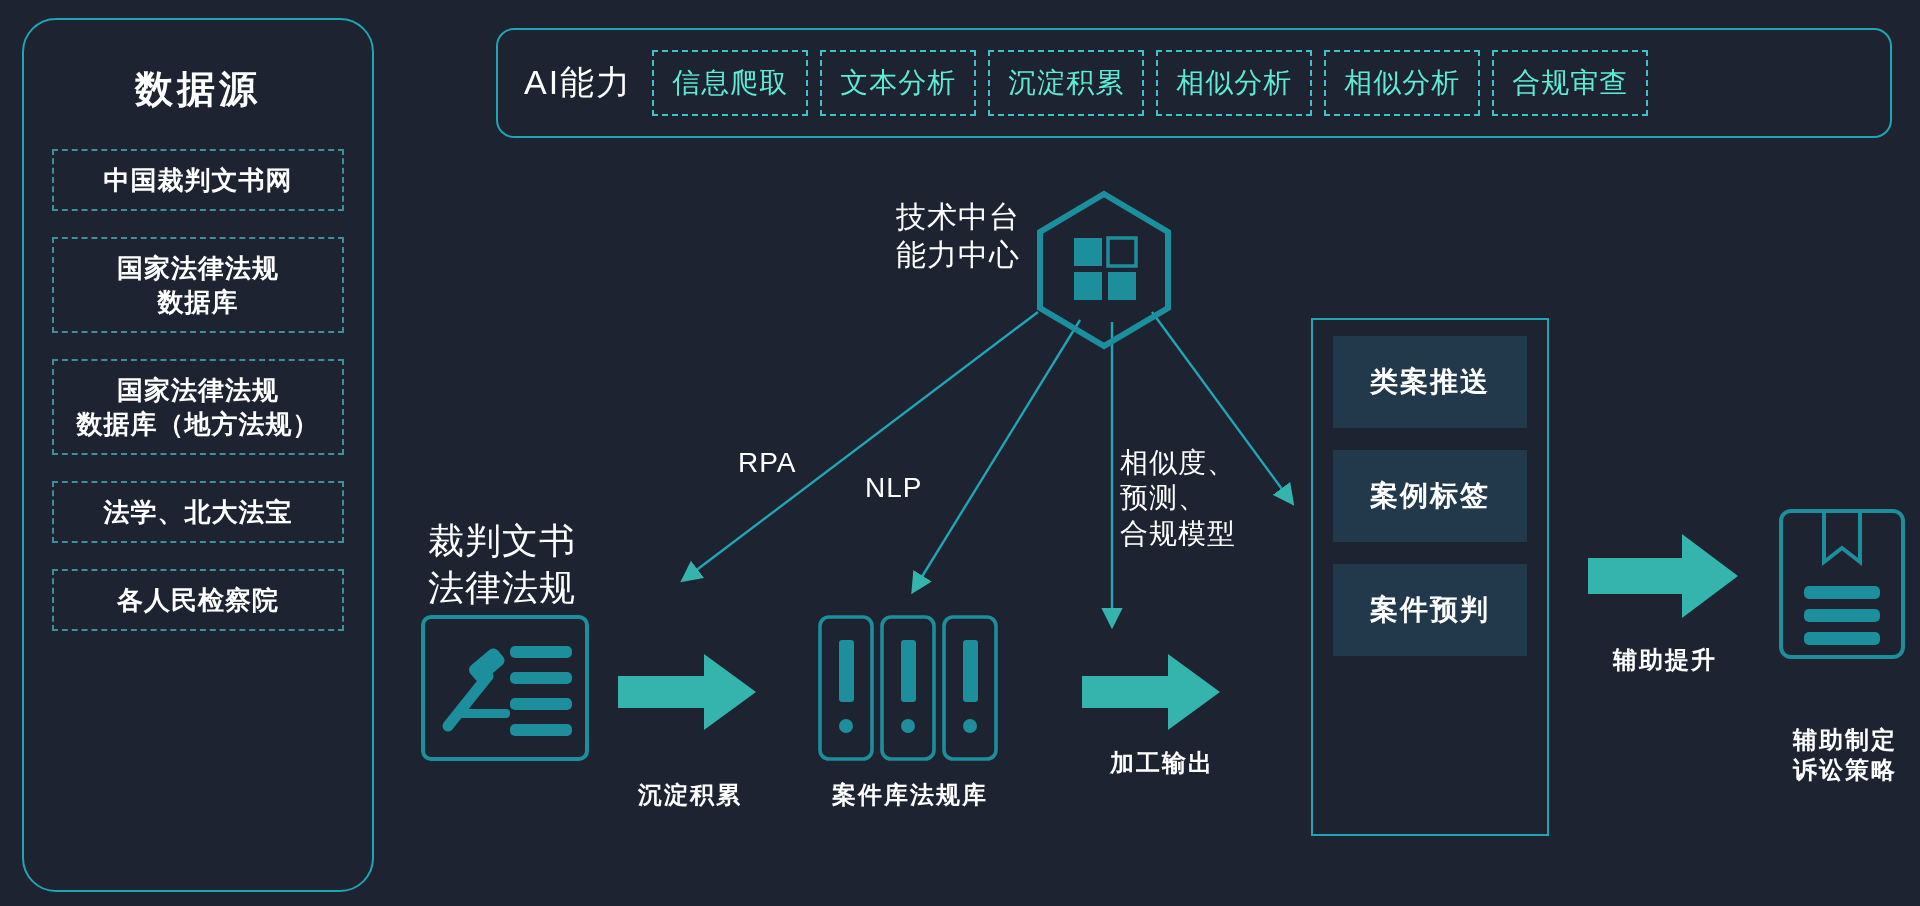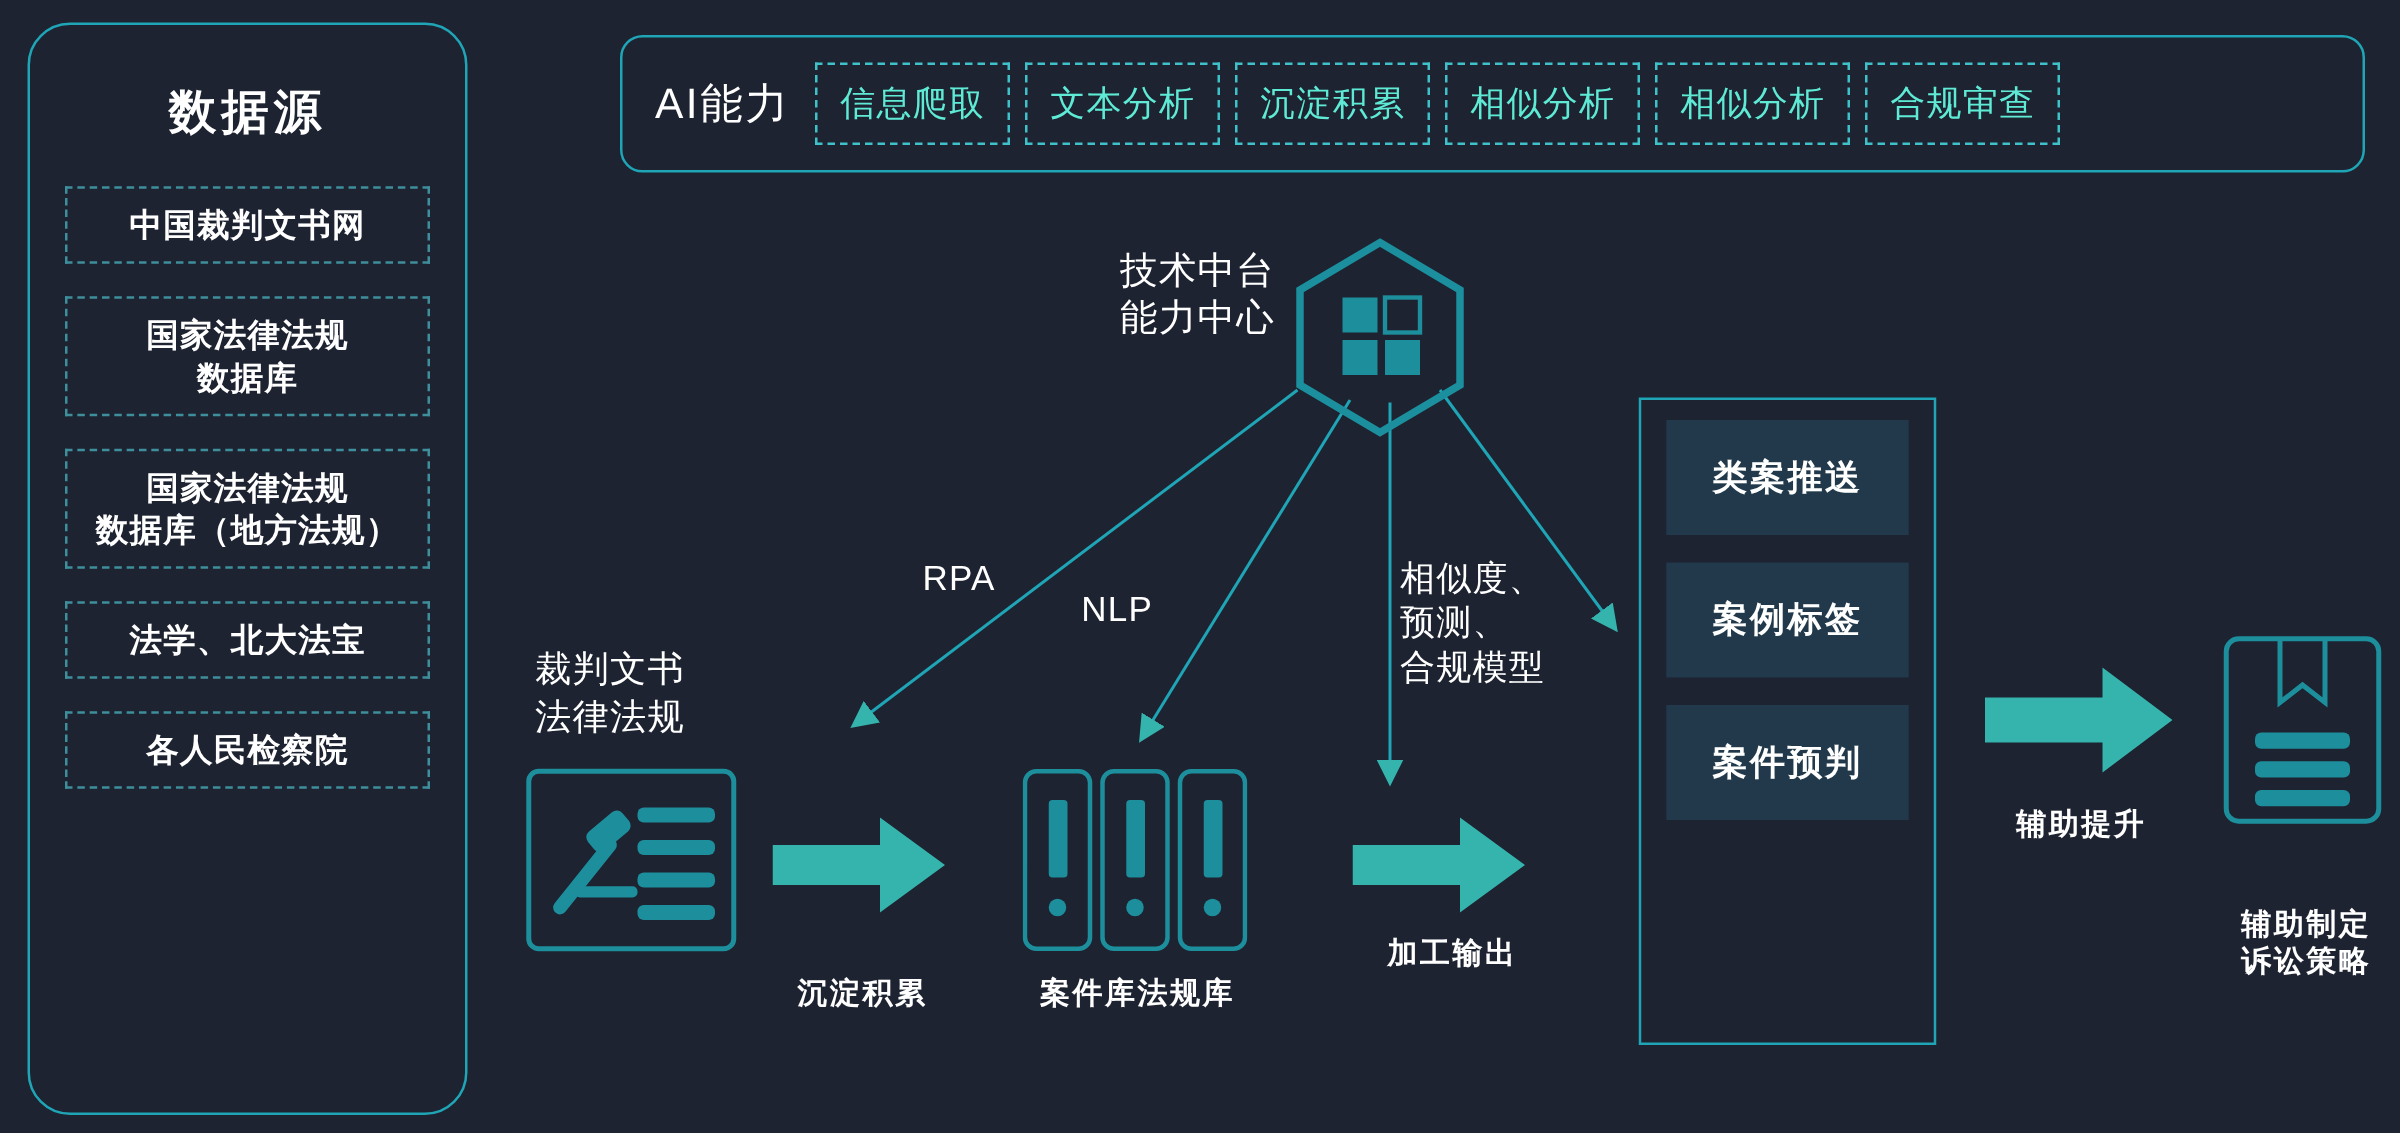--- a/index.html
+++ b/index.html
@@ -69,21 +69,21 @@
   
   .lab{position:absolute;font-size:28px;font-weight:500;color:#fff;line-height:1.26;letter-spacing:1px;}
   .lab-rpa{left:738px;top:445px;}
   .lab-nlp{left:865px;top:470px;}
   .lab-sim{left:1120px;top:445px;}
   .cap-under{
     position:absolute;text-align:center;font-size:24px;font-weight:bold;
     color:#ffffff;letter-spacing:2px;line-height:1.25;
   }
   .cap-above{
-    position:absolute;text-align:left;font-size:29px;font-weight:500;
+    position:absolute;text-align:left;font-size:36px;font-weight:500;
     color:#ffffff;letter-spacing:1px;line-height:1.3;
   }
 
   .doc-icon{position:absolute;left:420px;top:614px;width:170px;height:148px;}
   .lab-doc{left:428px;top:518px;}
   .arrow1{position:absolute;left:618px;top:650px;width:138px;height:84px;}
   .cap-chen{left:600px;top:780px;width:180px;}
 
   .binders{position:absolute;left:818px;top:614px;width:180px;height:148px;}
   .cap-anjian{left:800px;top:780px;width:220px;}

